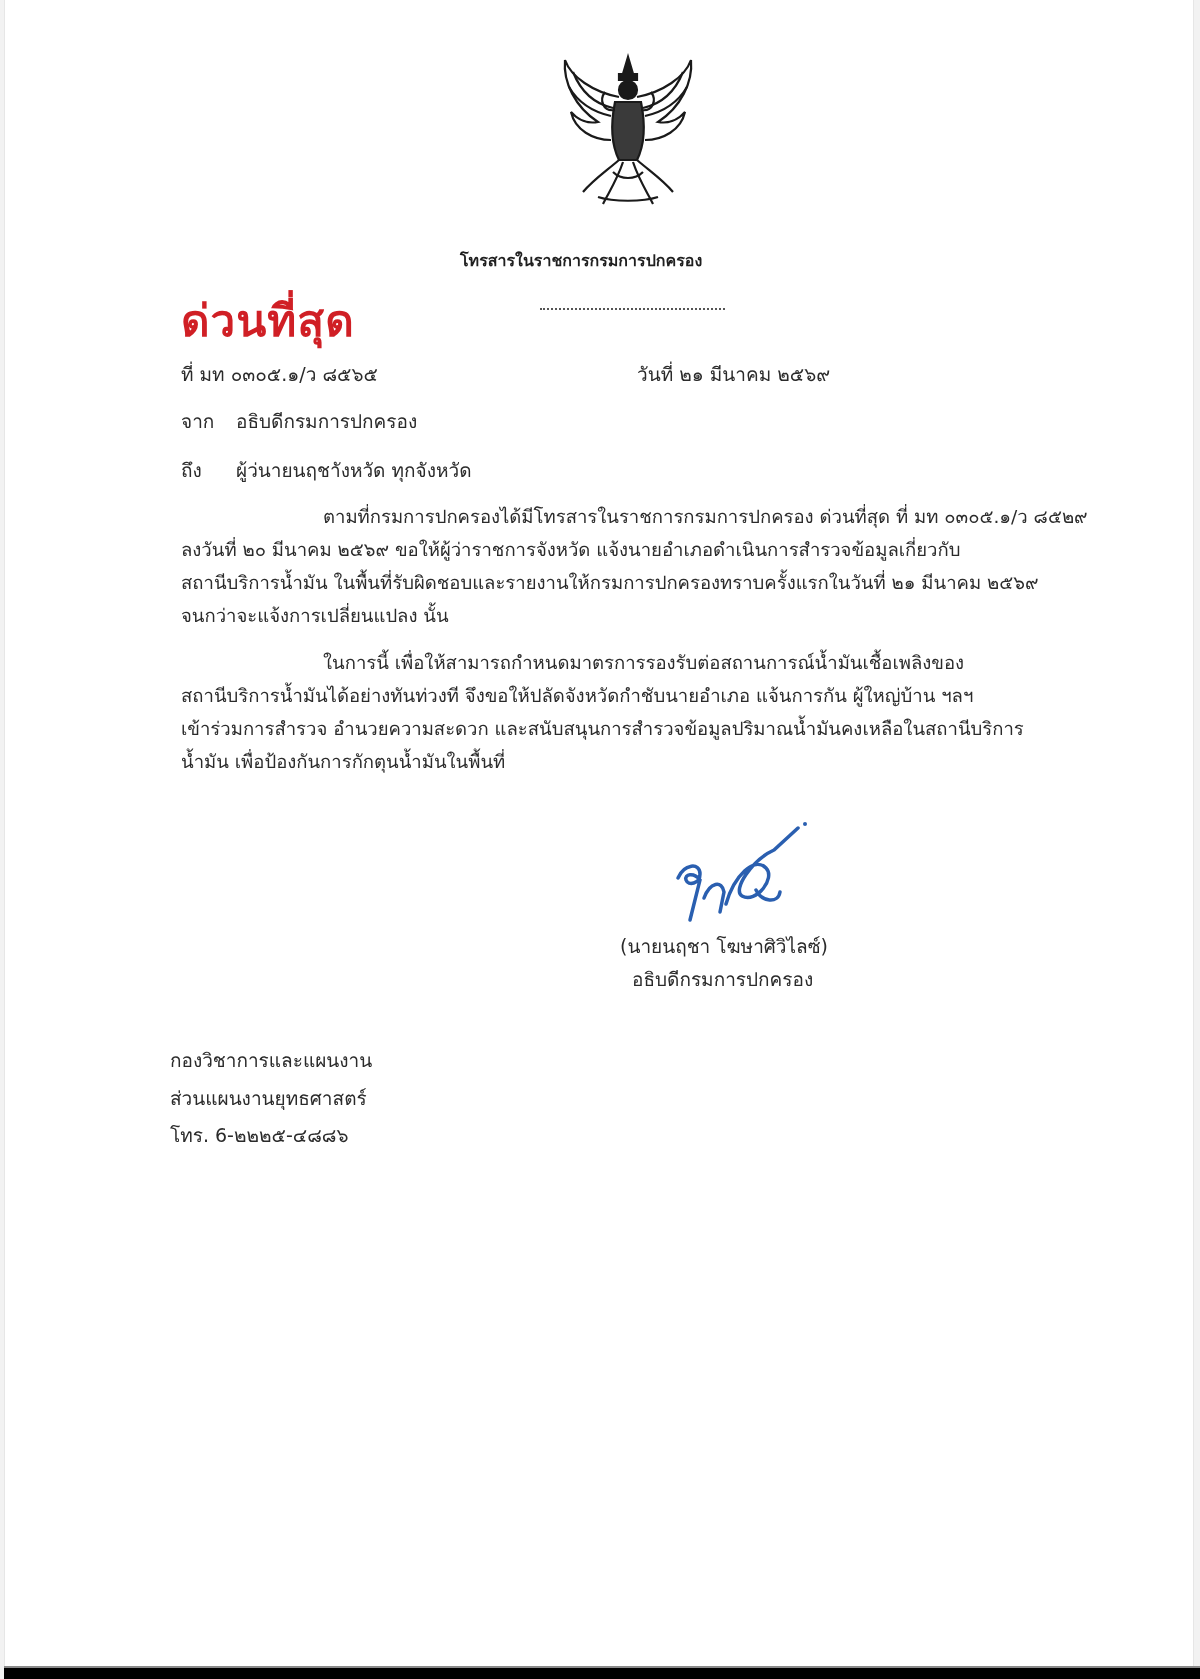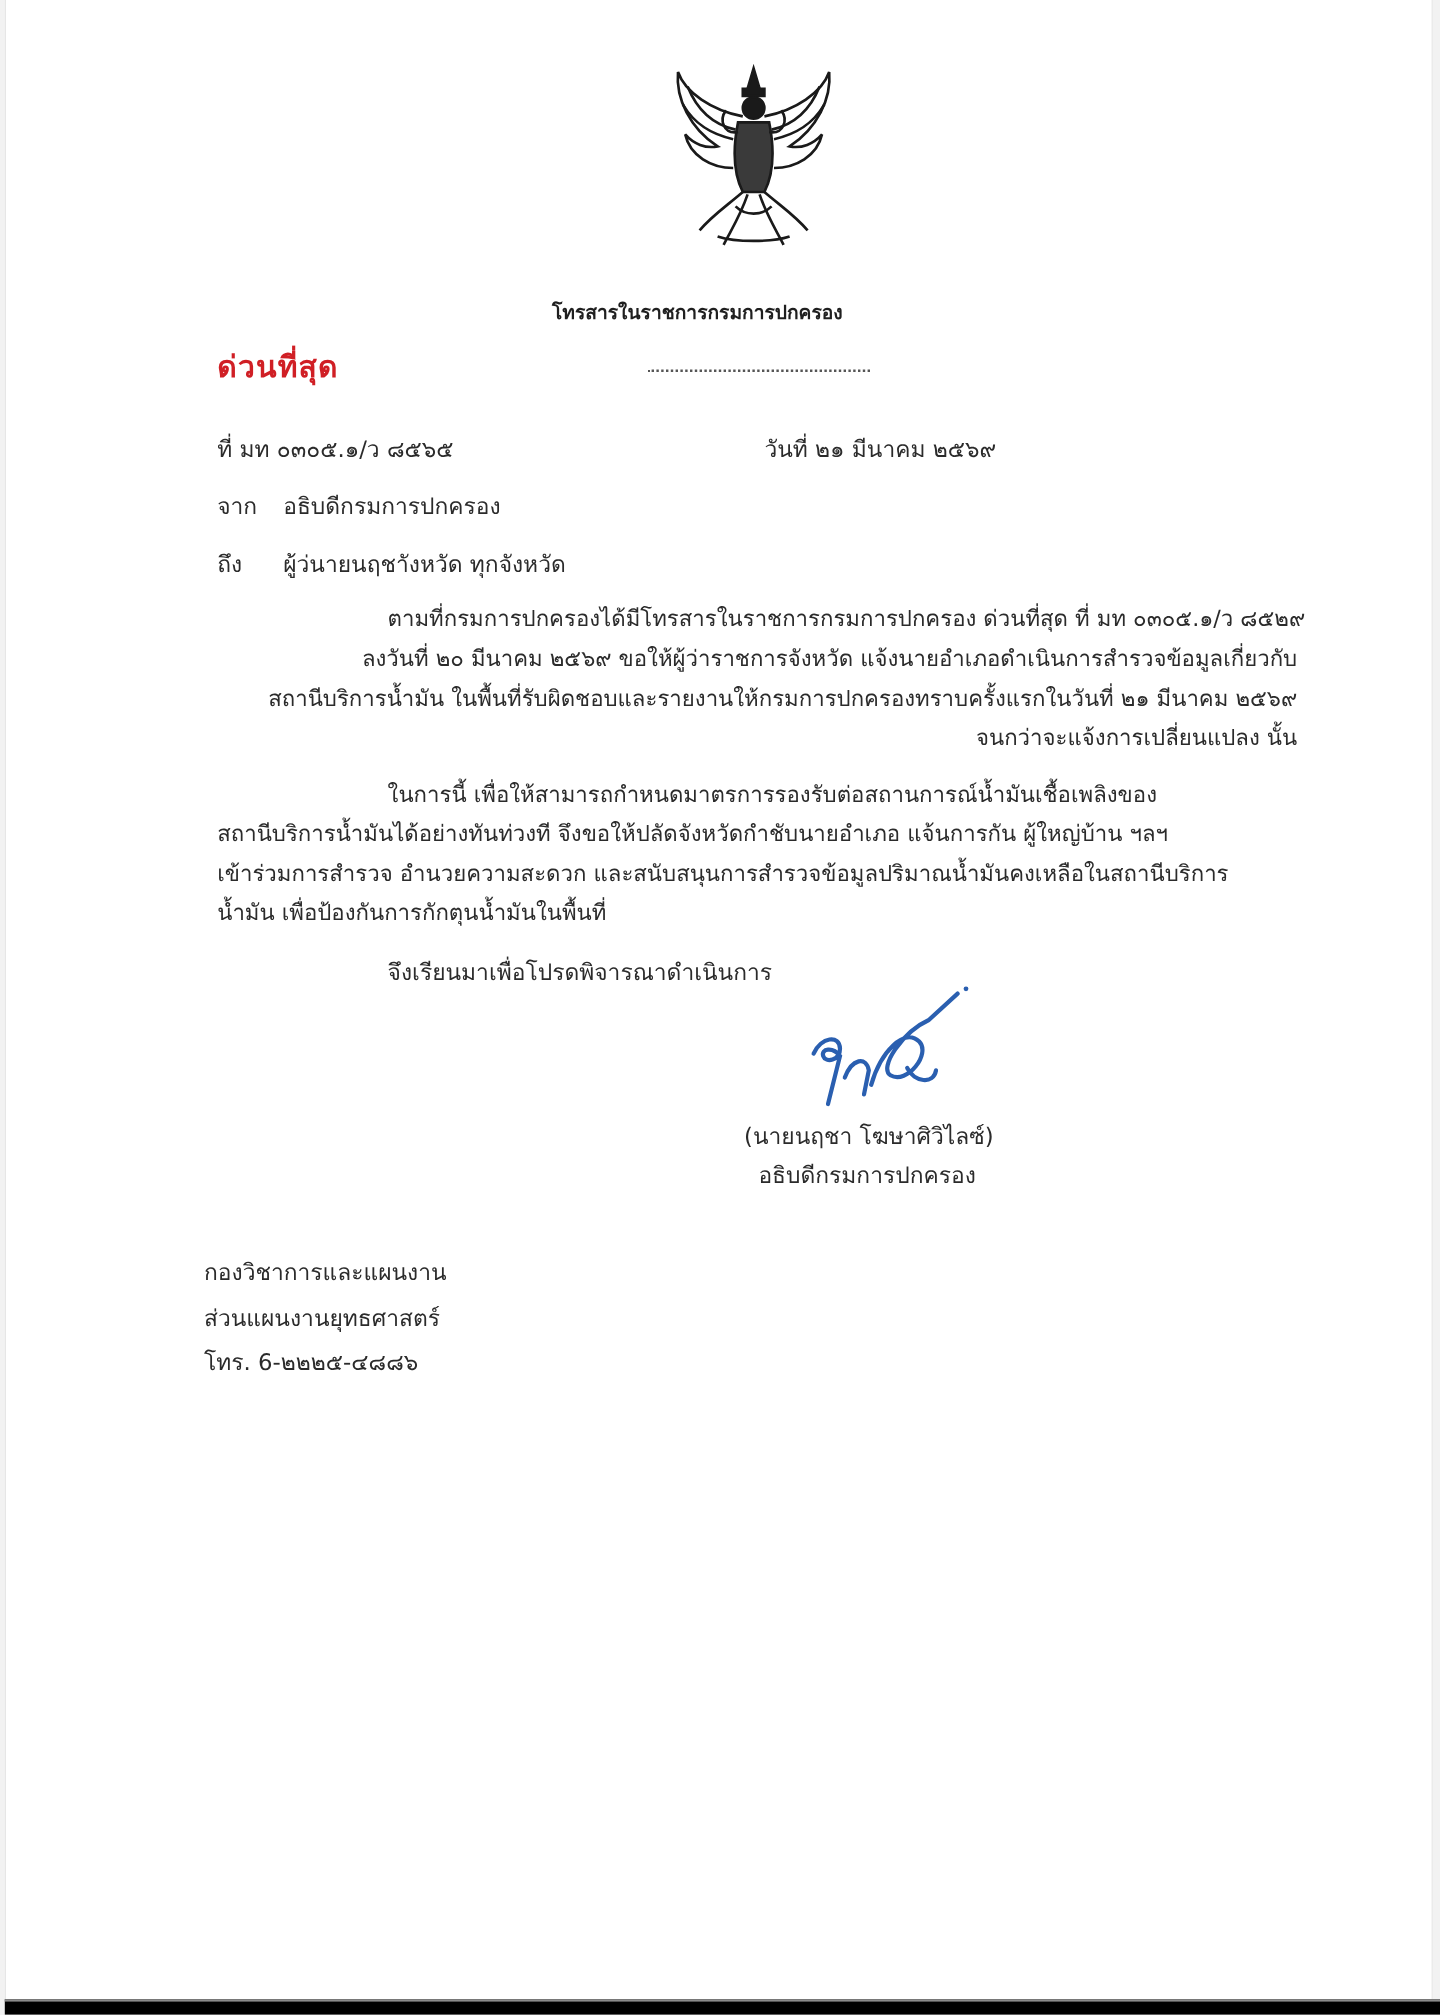--- a/index.html
+++ b/index.html
@@ -45,21 +45,21 @@
     .doc-title {
       left: 455px;
       top: 248px;
       font-size: 16px;
       font-weight: bold;
       color: #1f1f1f;
     }
     .urgency {
       left: 176px;
       top: 285px;
-      font-size: 25px;
+      font-size: 44px;
       font-weight: bold;
       color: #d01f25;
       letter-spacing: 1px;
     }
     .dots {
       left: 535px;
       top: 294px;
       width: 185px;
       border-bottom: 2px dotted #555;
       height: 14px;
@@ -73,21 +73,21 @@
     .para {
       position: absolute;
       left: 176px;
       width: 900px;
       font-size: 18.5px;
       line-height: 33px;
       color: #2b2b2b;
     }
     .para .line { display: block; white-space: nowrap; }
     .para .indent { padding-left: 142px; }
-    .p1 { top: 500px; text-align: right; }
+    .p1 { top: 500px; }
     .p2 { top: 646px; }
     .closing { left: 318px; top: 795px; }
     .signature {
       position: absolute;
       left: 665px;
       top: 820px;
       width: 150px;
       height: 110px;
     }
     .signer-name { left: 615px; top: 931px; }
@@ -150,21 +150,20 @@
     <span class="line">จนกว่าจะแจ้งการเปลี่ยนแปลง นั้น</span>
   </div>
 
   <div class="para p2">
     <span class="line indent">ในการนี้ เพื่อให้สามารถกำหนดมาตรการรองรับต่อสถานการณ์น้ำมันเชื้อเพลิงของ</span>
     <span class="line">สถานีบริการน้ำมันได้อย่างทันท่วงที จึงขอให้ปลัดจังหวัดกำชับนายอำเภอ แจ้นการกัน ผู้ใหญ่บ้าน ฯลฯ</span>
     <span class="line">เข้าร่วมการสำรวจ อำนวยความสะดวก และสนับสนุนการสำรวจข้อมูลปริมาณน้ำมันคงเหลือในสถานีบริการ</span>
     <span class="line">น้ำมัน เพื่อป้องกันการกักตุนน้ำมันในพื้นที่</span>
   </div>
 
-  <div class="abs body-text closing">จึงเรียนมาเพื่อโปรดพิจารณาดำเนินการ</div>
 
   <svg class="signature" viewBox="0 0 150 110">
     <g fill="none" stroke="#2a5fb0" stroke-width="3.5" stroke-linecap="round">
       <path d="M8 58 C14 44 30 42 30 54 C30 64 18 66 16 60 C14 54 24 52 30 60 L20 100"></path>
       <path d="M34 78 C40 62 52 60 54 72 L50 92"></path>
       <path d="M56 84 C64 56 84 36 96 48 C106 58 86 84 72 76 C62 70 82 40 104 30 L128 8"></path>
       <path d="M86 70 C92 82 108 84 110 72"></path>
     </g>
     <circle cx="135" cy="4" r="2" fill="#2a5fb0"></circle>
   </svg>

